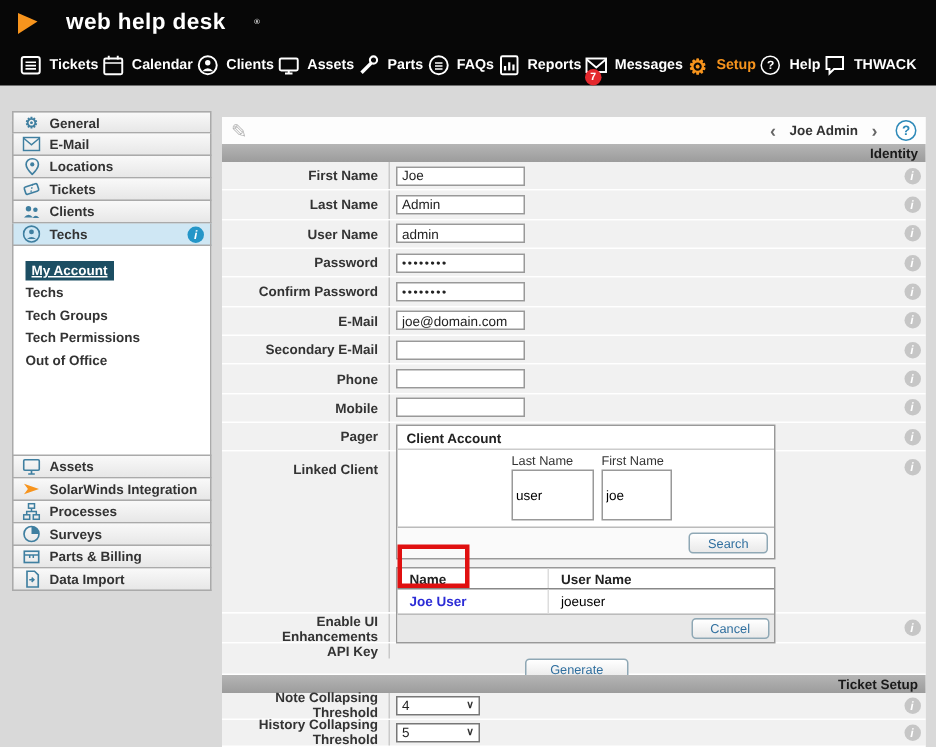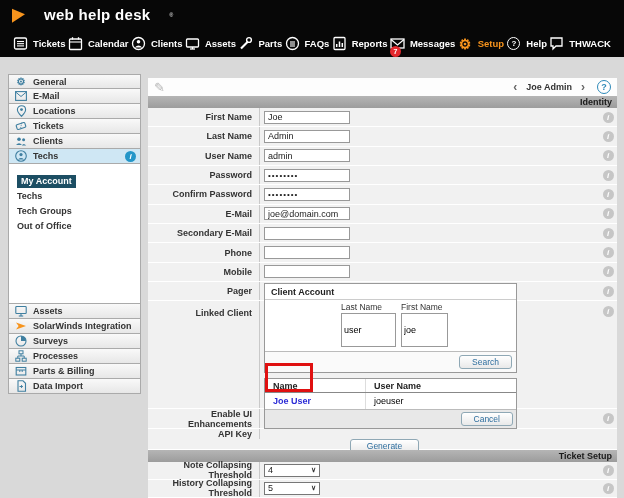--- a/index.html
+++ b/index.html
@@ -24,21 +24,21 @@
 
   
   .sidebar { position:absolute; top:74px; left:8px; width:133px; }
   .sb-item { height:15px; display:flex; align-items:center; gap:6px; padding:0 4px 0 6px; background:linear-gradient(#f9f9f9,#e7e7e7); border:1px solid #aaa; border-top:none; font-size:9px; font-weight:bold; color:#333; cursor:pointer; }
   .sb-item:first-child { border-top:1px solid #aaa; }
   .sb-item.selected { background:#cfe7f4; }
   .sb-ic { width:12px; height:12px; display:inline-flex; align-items:center; justify-content:center; color:#3f7fa0; font-size:10px; }
   .sb-ic svg { display:block; }
   .sb-sub { background:#fff; border:1px solid #aaa; border-top:none; padding:6px 4px 8px 8px; min-height:140px; }
   .sb-sub-item { font-size:9px; font-weight:bold; color:#333; margin-bottom:4px; line-height:11px; cursor:pointer; }
-  .sb-sub-item.selected { display:inline-block; background:#1c4e63; color:#fff; padding:1px 4px; margin-bottom:3px; }
+  .sb-sub-item.selected { display:inline-block; background:#1c4e63; color:#fff; padding:1px 4px; margin-bottom:3px;text-decoration:underline; }
   .info-dot { width:11px; height:11px; border-radius:50%; background:#2496c8; color:#fff; font-size:8px; font-weight:bold; font-style:italic; display:flex; align-items:center; justify-content:center; margin-left:auto; }
 
   
   .main { position:absolute; top:78px; left:148px; width:469px; height:420px; background:#fff; display:flex; flex-direction:column; }
   .toolbar { height:19px; background:#fdfdfd; display:flex; align-items:center; padding:0 6px; }
   .pencil { color:#b5b5b5; font-size:13px; line-height:1; }
   .recnav { margin-left:auto; display:flex; align-items:center; gap:9px; }
   .chev { color:#666; font-size:12px; font-weight:bold; line-height:1; cursor:pointer; }
   .rec-title { font-size:9px; font-weight:bold; color:#333; }
   .help-circ { width:14px; height:14px; border:1.5px solid #2d89b8; border-radius:50%; background:#fff; color:#2d89b8; font-size:9px; font-weight:bold; display:flex; align-items:center; justify-content:center; cursor:pointer; margin-left:3px; }
@@ -251,60 +251,61 @@
           </svg>
         </span>
       <span>Techs</span>
       <span class="info-dot">i</span>
     </div>
 
     <div class="sb-sub">
       <div class="sb-sub-item selected">My Account</div>
       <div class="sb-sub-item">Techs</div>
       <div class="sb-sub-item">Tech Groups</div>
+      <div class="sb-sub-item">Tech Permissions</div>
       <div class="sb-sub-item">Out of Office</div>
     </div>
 
     <div class="sb-item">
       <span class="sb-ic">
           <svg width="12" height="12" viewBox="0 0 12 12">
             <rect x="0.8" y="1.5" width="10.4" height="7" rx="0.8" fill="none" stroke="#3f7fa0" stroke-width="1.1"></rect>
             <line x1="3.8" y1="11" x2="8.2" y2="11" stroke="#3f7fa0" stroke-width="1.1"></line>
             <line x1="6" y1="8.5" x2="6" y2="11" stroke="#3f7fa0" stroke-width="1.1"></line>
           </svg>
         </span>
       <span>Assets</span>
     </div>
     <div class="sb-item">
       <span class="sb-ic">
           <svg width="12" height="12" viewBox="0 0 12 12">
             <polygon points="1,2.5 11,6 1,9.5 3.6,6" fill="#f7941d"></polygon>
           </svg>
         </span>
       <span>SolarWinds Integration</span>
-    </div>
-    <div class="sb-item">
-      <span class="sb-ic">
-          <svg width="12" height="12" viewBox="0 0 12 12">
-            <circle cx="6" cy="6" r="5" fill="none" stroke="#3f7fa0" stroke-width="1.1"></circle>
-            <path d="M6,6 L6,1 A5,5 0 0 1 11,6 Z" fill="#3f7fa0"></path>
-          </svg>
-        </span>
-      <span>Surveys</span>
     </div>
     <div class="sb-item">
       <span class="sb-ic">
           <svg width="12" height="12" viewBox="0 0 12 12">
             <rect x="4" y="0.8" width="4" height="3" fill="none" stroke="#3f7fa0" stroke-width="1"></rect>
             <rect x="0.8" y="8.2" width="4" height="3" fill="none" stroke="#3f7fa0" stroke-width="1"></rect>
             <rect x="7.2" y="8.2" width="4" height="3" fill="none" stroke="#3f7fa0" stroke-width="1"></rect>
             <path d="M6,3.8 V6 M2.8,8.2 V6 H9.2 V8.2" fill="none" stroke="#3f7fa0" stroke-width="1"></path>
           </svg>
         </span>
       <span>Processes</span>
+    </div>
+    <div class="sb-item">
+      <span class="sb-ic">
+          <svg width="12" height="12" viewBox="0 0 12 12">
+            <circle cx="6" cy="6" r="5" fill="none" stroke="#3f7fa0" stroke-width="1.1"></circle>
+            <path d="M6,6 L6,1 A5,5 0 0 1 11,6 Z" fill="#3f7fa0"></path>
+          </svg>
+        </span>
+      <span>Surveys</span>
     </div>
     <div class="sb-item">
       <span class="sb-ic">
           <svg width="12" height="12" viewBox="0 0 12 12">
             <rect x="1.2" y="2.5" width="9.6" height="7.5" fill="none" stroke="#3f7fa0" stroke-width="1.1"></rect>
             <line x1="1.2" y1="5" x2="10.8" y2="5" stroke="#3f7fa0" stroke-width="1"></line>
             <line x1="4.8" y1="5" x2="4.8" y2="7" stroke="#3f7fa0" stroke-width="1"></line>
             <line x1="7.2" y1="5" x2="7.2" y2="7" stroke="#3f7fa0" stroke-width="1"></line>
           </svg>
         </span>

